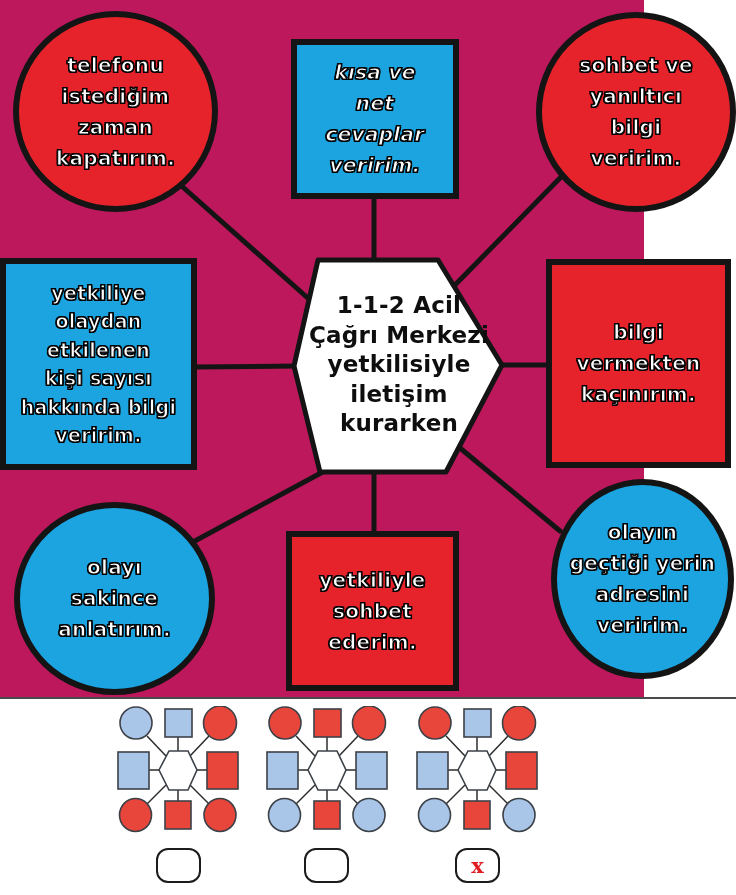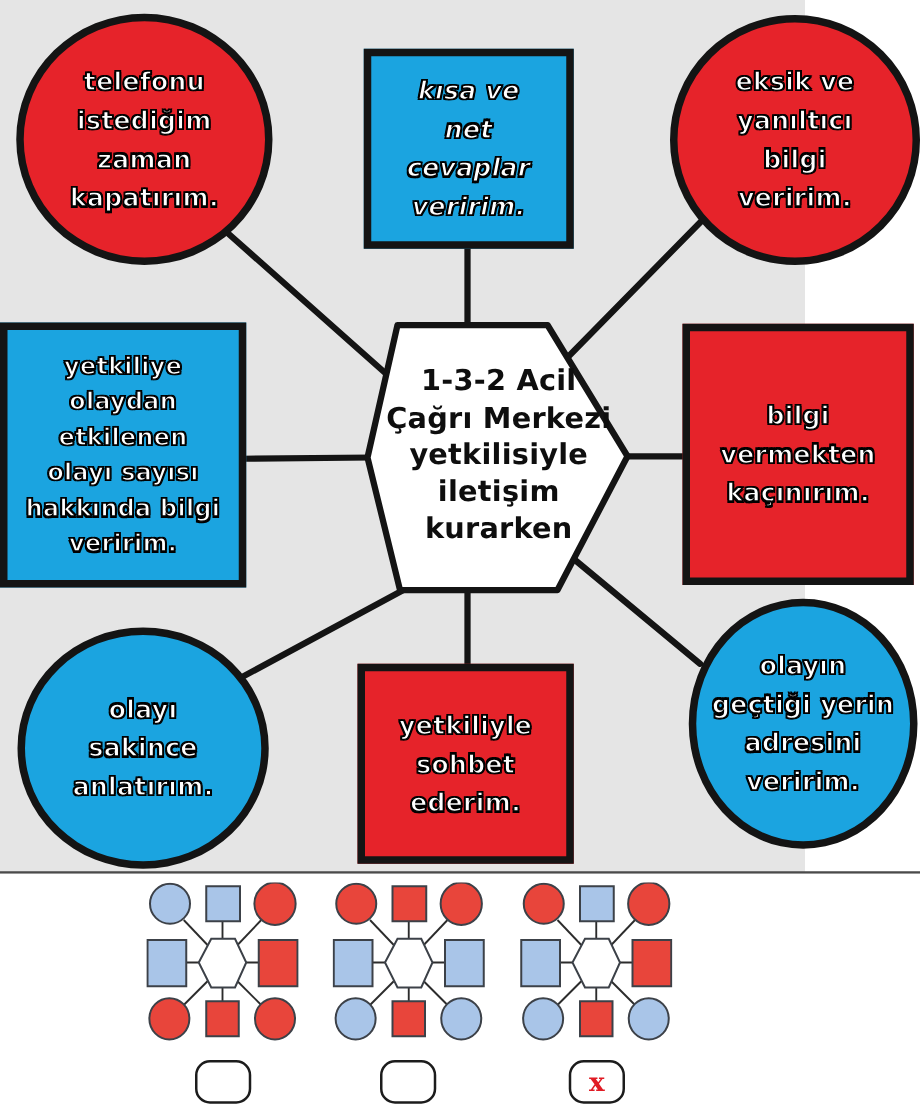--- a/index.html
+++ b/index.html
@@ -1,19 +1,19 @@
 <!DOCTYPE html>
 <html><head>
 <meta charset="utf-8">
 <style>
   html,body{margin:0;padding:0;background:#ffffff;}
   body{width:736px;height:895px;overflow:hidden;font-family:"DejaVu Sans",sans-serif;position:relative;}
 
   
-  .main-diagram{position:relative;width:644px;height:698px;background:#e5e5e5;}
+  .main-diagram{position:relative;width:644px;height:698px;background:#be185d;}
   .wire-layer{position:absolute;left:0;top:0;z-index:0;}
   .node{position:absolute;z-index:1;display:flex;align-items:center;justify-content:center;
         border:6px solid #141414;box-sizing:border-box;}
   .node.circle{border-radius:50%;}
   .node-text{color:#ffffff;font-weight:700;text-align:center;white-space:pre-line;
              letter-spacing:.3px;
              -webkit-text-stroke:1.1px #000;
              text-shadow:-1px -1px 0 #000,1px -1px 0 #000,-1px 1px 0 #000,1px 1px 0 #000;}
   .t20{font-size:20px;line-height:1.55;}
   .t19{font-size:19px;line-height:1.5;}
@@ -71,30 +71,30 @@
   </div>
 
   <div class="node n-tc" style="background: rgb(27, 164, 224); font-style: italic;">
     <div class="node-text t20">kısa ve
 net
 cevaplar
 veririm.</div>
   </div>
 
   <div class="node circle n-tr" style="background: rgb(230, 35, 42);">
-    <div class="node-text t20">eksik ve
+    <div class="node-text t20">sohbet ve
 yanıltıcı
 bilgi
 veririm.</div>
   </div>
 
   <div class="node n-ml" style="background: rgb(27, 164, 224);">
     <div class="node-text t19">yetkiliye olaydan
 etkilenen
-olayı sayısı
+kişi sayısı
 hakkında bilgi
 veririm.</div>
   </div>
 
   <div class="node n-mr" style="background: rgb(230, 35, 42);">
     <div class="node-text t20">bilgi
 vermekten
 kaçınırım.</div>
   </div>
 
@@ -110,21 +110,21 @@
 anlatırım.</div>
   </div>
 
   <div class="node circle n-br" style="background: rgb(27, 164, 224);">
     <div class="node-text t20">olayın
 geçtiği yerin
 adresini
 veririm.</div>
   </div>
 
-  <div class="hex-text">1-3-2 Acil
+  <div class="hex-text">1-1-2 Acil
 Çağrı Merkezi
 yetkilisiyle
 iletişim
 kurarken</div>
 </div>
 
 <div class="separator"></div>
 
 <div class="answer-section">
 

